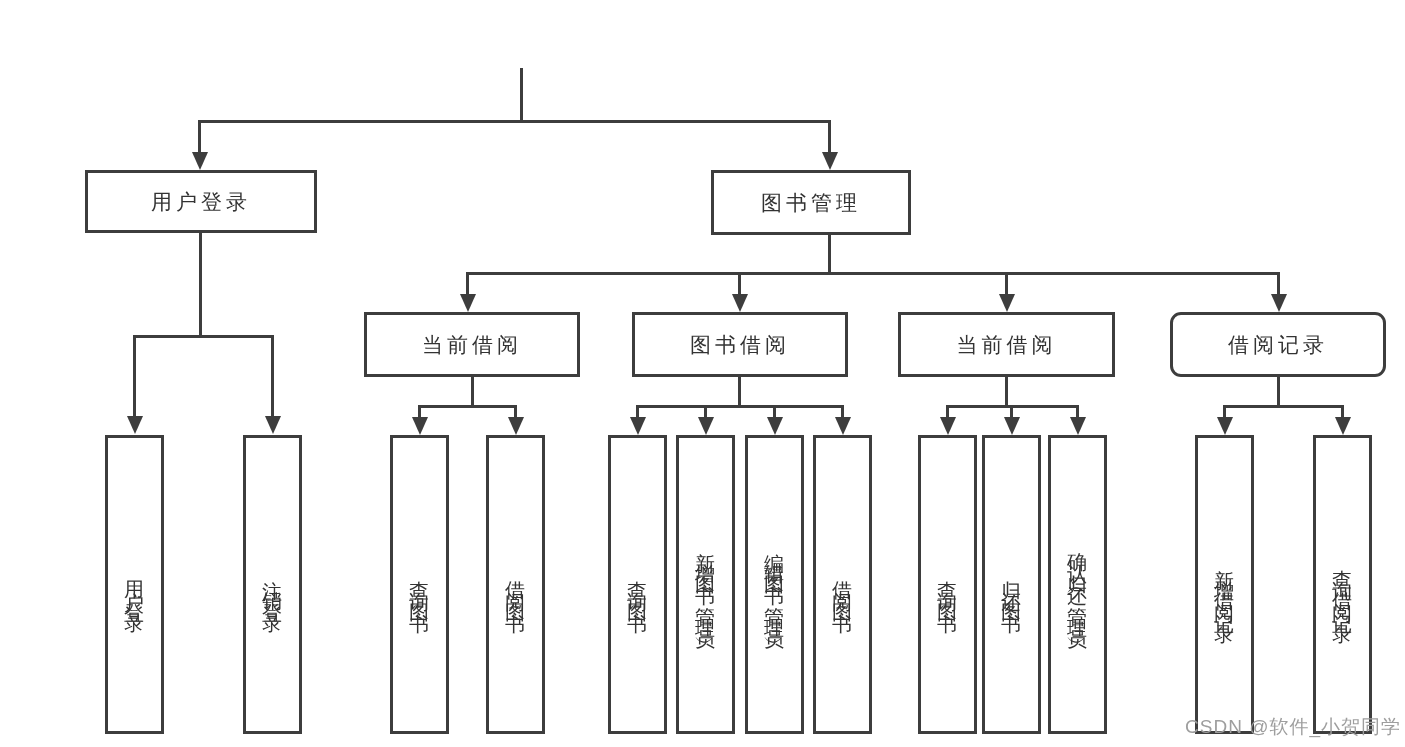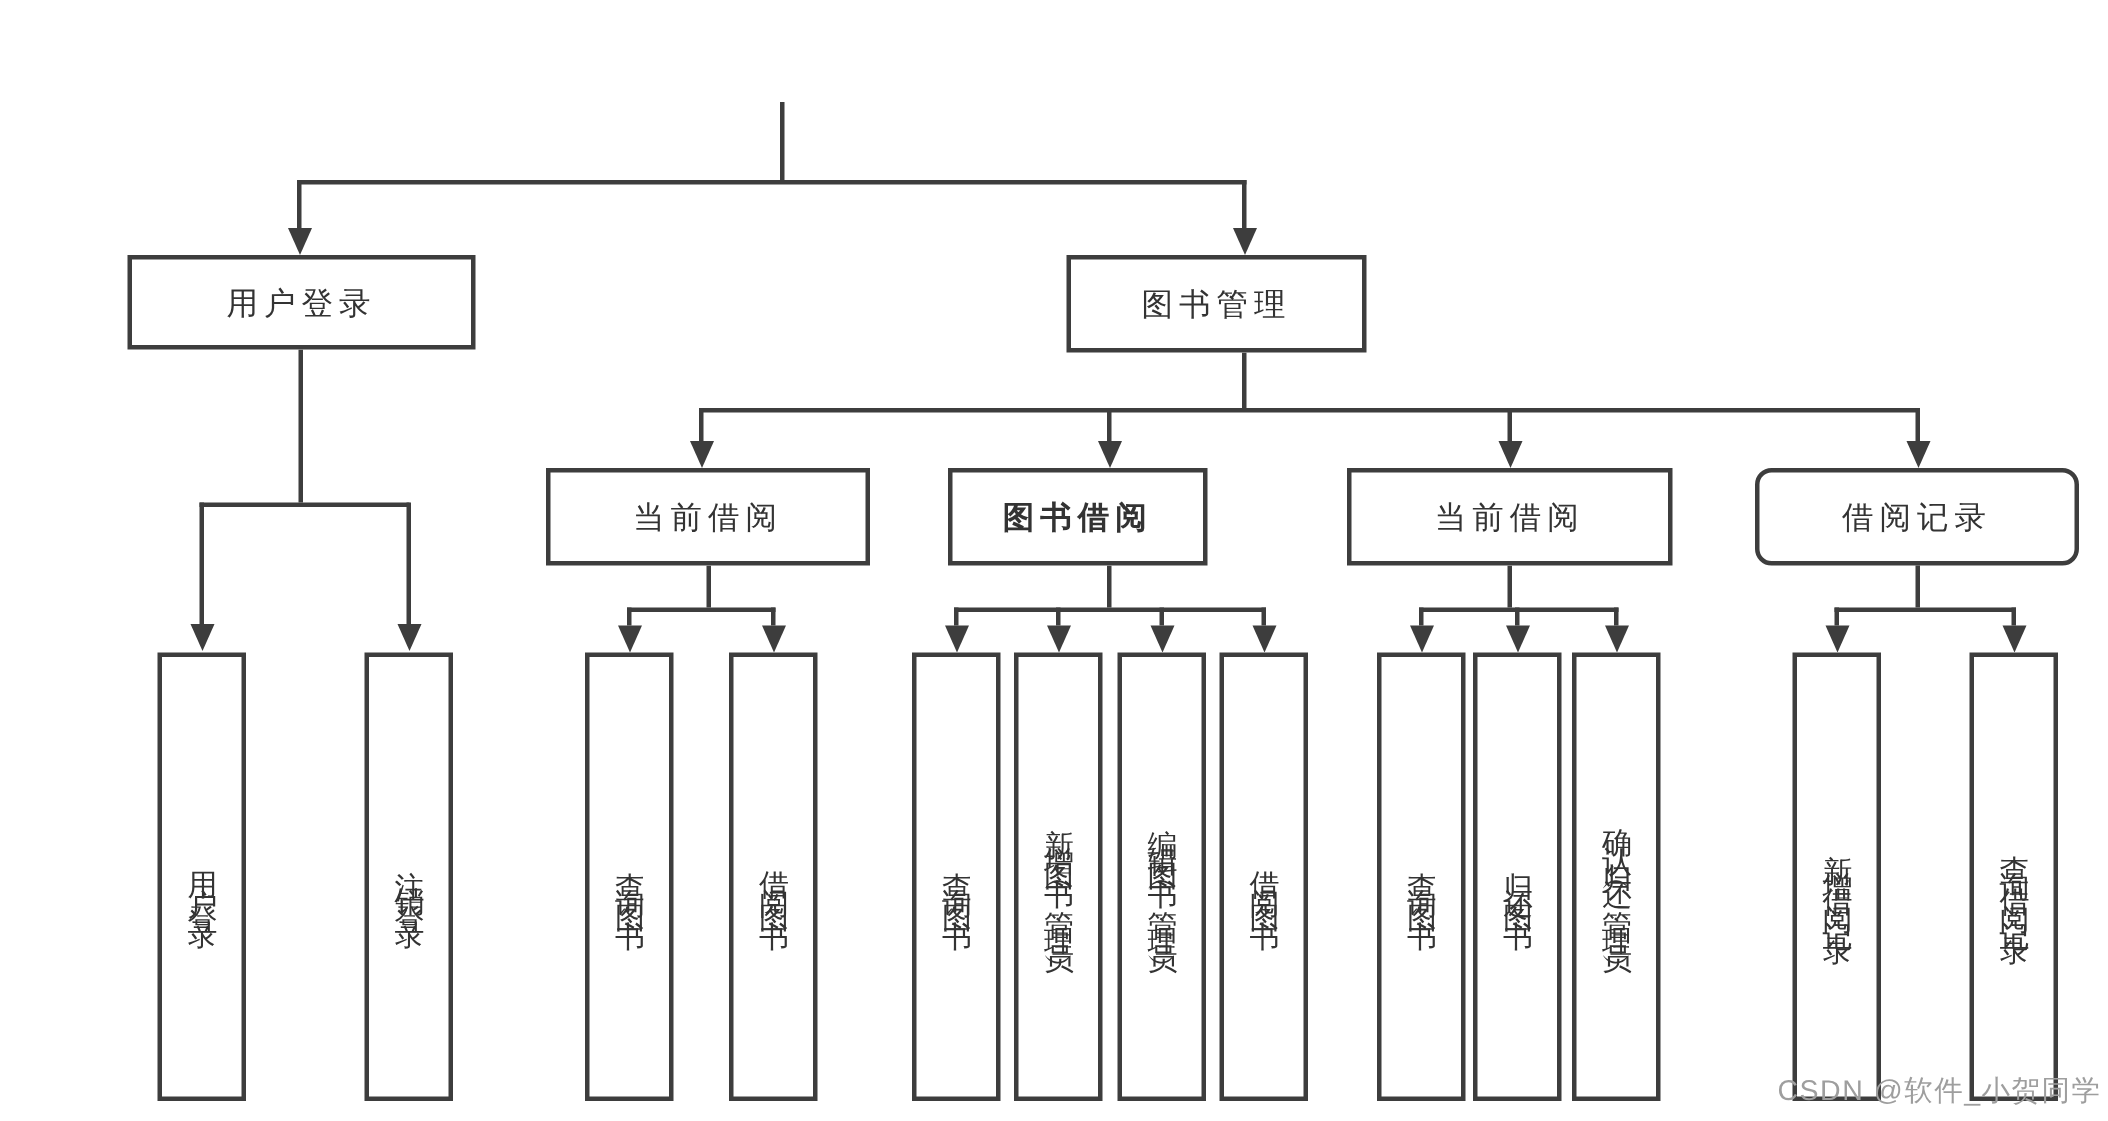--- a/index.html
+++ b/index.html
@@ -26,21 +26,21 @@
   .ar {
     position:absolute; width:0; height:0; z-index:1;
     border-left:8px solid transparent; border-right:8px solid transparent;
     border-top:18px solid #3d3d3d;
   }
   
   #b-root  { left:20px;   top:13px;  width:1003px; height:55px; }
   #b-l2a   { left:85px;   top:170px; width:232px;  height:63px; }
   #b-l2b   { left:711px;  top:170px; width:200px;  height:65px; }
   #b-l3a   { left:364px;  top:312px; width:216px;  height:65px; }
-  #b-l3b   { left:632px;  top:312px; width:173px;  height:65px;font-weight:bold; }
+  #b-l3b   { left:632px;  top:312px; width:216px;  height:65px; }
   #b-l3c   { left:898px;  top:312px; width:217px;  height:65px; }
   #b-l3d   { left:1170px; top:312px; width:216px;  height:65px;border-radius:11px; }
   .leaf    { top:435px; width:59px; height:299px; }
   #f-g1-0 { left:105px; }  #f-g1-1 { left:243px; }
   #f-g2-0 { left:390px; }  #f-g2-1 { left:486px; }
   #f-g3-0 { left:608px; }  #f-g3-1 { left:676px; }
   #f-g3-2 { left:745px; }  #f-g3-3 { left:813px; }
   #f-g4-0 { left:918px; }  #f-g4-1 { left:982px; }  #f-g4-2 { left:1048px; }
   #f-g5-0 { left:1195px; } #f-g5-1 { left:1313px; }
   

